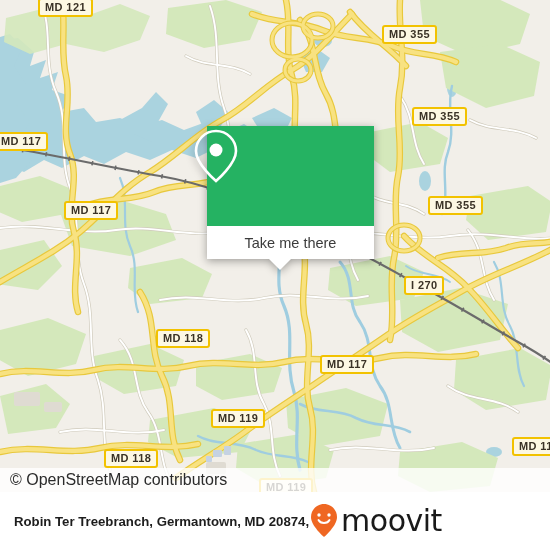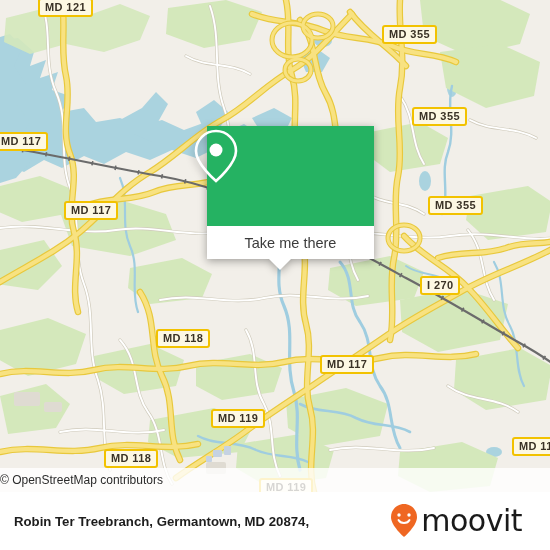--- a/index.html
+++ b/index.html
@@ -26,26 +26,26 @@
              justify-content:center;}
   #popup-label{height:33px;background:#fff;display:flex;align-items:center;
                justify-content:center;font-size:14.5px;color:#3b3b3b;}
   #popup-tail{position:absolute;left:78px;top:133px;width:0;height:0;
               border-left:11px solid transparent;border-right:11px solid transparent;
               border-top:11px solid #fff;}
 
   
   #attrib{position:absolute;left:0;bottom:0;width:550px;height:24px;
           background:rgba(255,255,255,.80);display:flex;align-items:center;}
-  #attrib span{font-size:12px;color:#2b2b2b;}
+  #attrib span{font-size:16px;color:#2b2b2b;padding-left:10px;}
 
   
   #footer{position:absolute;left:0;top:492px;width:536px;height:58px;
           background:#fff;display:flex;align-items:center;
-          justify-content:space-between;padding:0 14px;box-sizing:border-box;}
+          justify-content:flex-start;padding:0 14px;box-sizing:border-box;}
   #footer-text{font-size:13.2px;line-height:19px;color:#1d1d1d;font-weight:bold;
                max-width:400px;}
   #logo{display:flex;align-items:center;gap:2px;}
   #logo-word{font-size:30px;line-height:30px;color:#1a1a1a;letter-spacing:-.5px;
              font-family:"DejaVu Sans",sans-serif;font-weight:normal;}
 </style>
 </head>
 <body>
 
 <div id="app">
@@ -249,21 +249,21 @@
         </g>
       </g>
     </svg>
 
     <div class="shield" style="left:38px;top:-2px;">MD 121</div>
     <div class="shield" style="left:382px;top:25px;">MD 355</div>
     <div class="shield" style="left:412px;top:107px;">MD 355</div>
     <div class="shield" style="left:-6px;top:132px;">MD 117</div>
     <div class="shield" style="left:64px;top:201px;">MD 117</div>
     <div class="shield" style="left:428px;top:196px;">MD 355</div>
-    <div class="shield" style="left:420px;top:276px;">I 270</div>
+    <div class="shield" style="left:404px;top:276px;">I 270</div>
     <div class="shield" style="left:156px;top:329px;">MD 118</div>
     <div class="shield" style="left:320px;top:355px;">MD 117</div>
     <div class="shield" style="left:211px;top:409px;">MD 119</div>
     <div class="shield" style="left:104px;top:449px;">MD 118</div>
     <div class="shield" style="left:259px;top:478px;">MD 119</div>
     <div class="shield" style="left:512px;top:437px;">MD 117</div>
 
     <div id="popup">
       <div id="popup-img">
         <svg width="50" height="60" viewBox="0 0 50 60">

